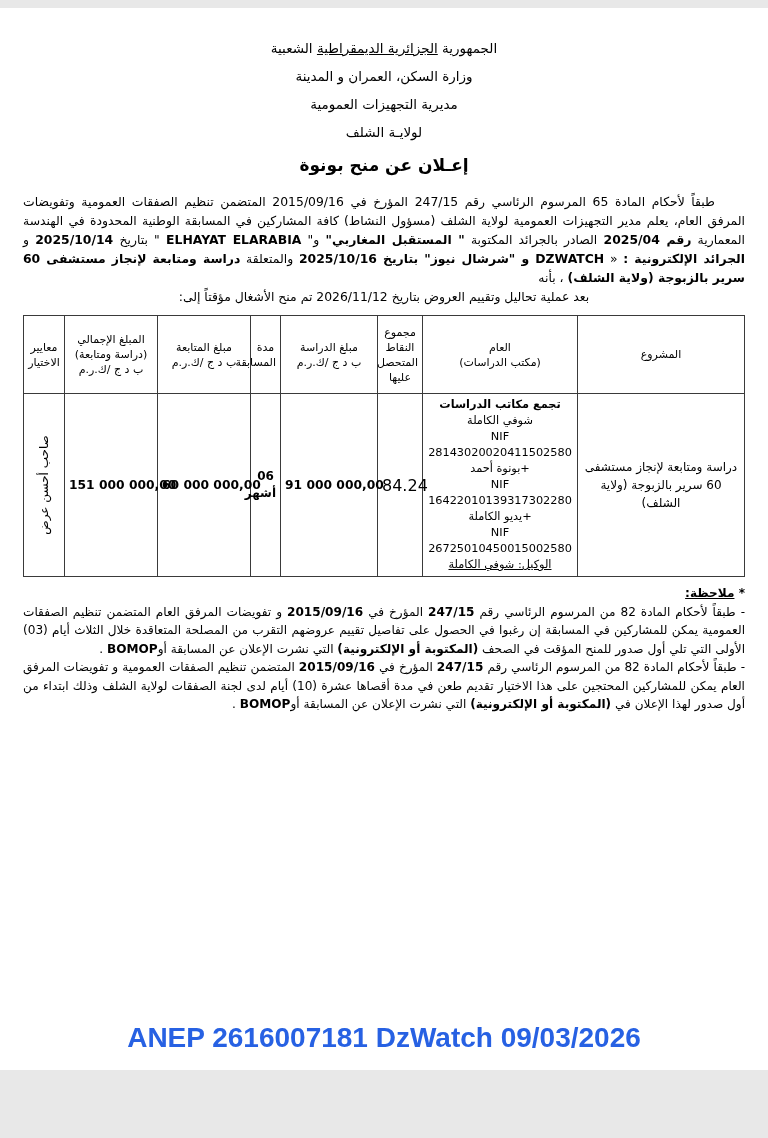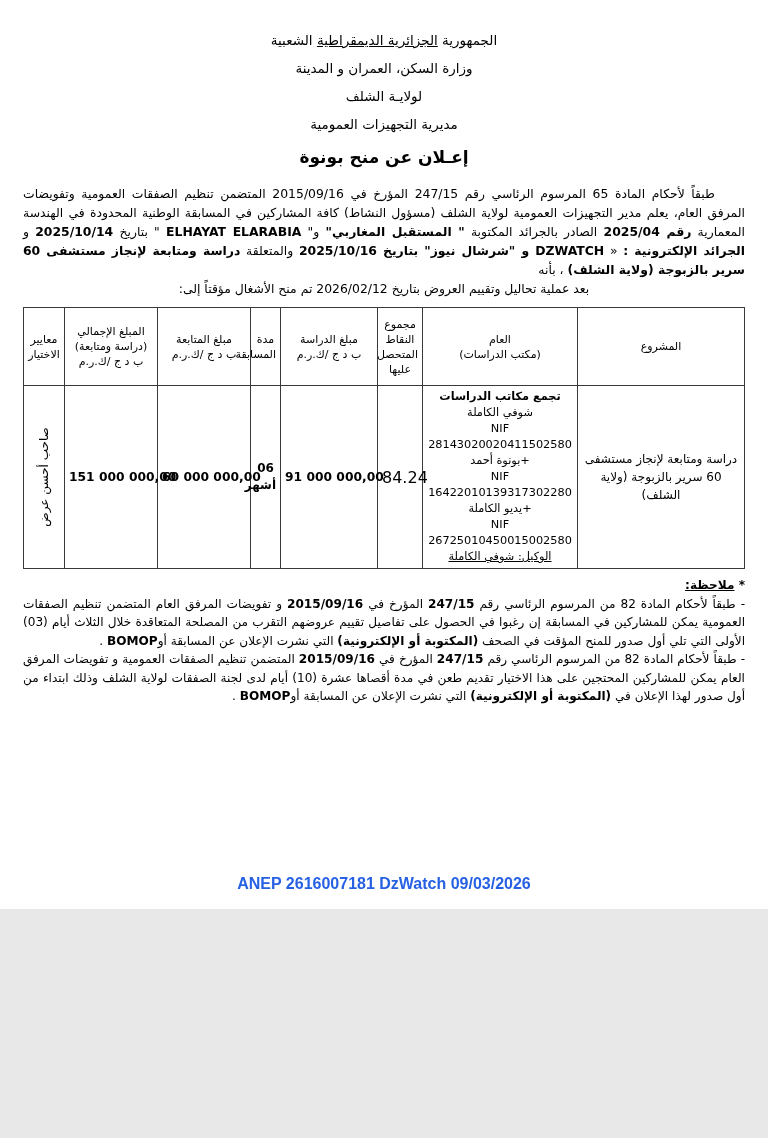--- a/index.html
+++ b/index.html
@@ -1,18 +1,18 @@
 <!DOCTYPE html>
 <html lang="ar"><head>
 <meta charset="utf-8">
 <style>
   * { margin:0; padding:0; box-sizing:border-box; }
   html,body { background:#e8e8e8; }
   .page {
-    width:768px; height:909px; margin:0 auto; background:#ffffff;
+    width:768px; height:1062px; margin:8px auto; background:#ffffff;
     position:relative; overflow:hidden; direction:rtl;
     font-family:"DejaVu Sans", sans-serif; color:#000;
   }
   .content { padding:26px 23px 0 23px; }
   .b { font-weight:bold; }
   .u { text-decoration:underline; }
 
   
   .doc-header { text-align:center; }
   .doc-header .hline { font-size:13.5px; line-height:28px; }
@@ -39,41 +39,41 @@
   .vertical-text { position:absolute; top:50%; left:50%; transform:translate(-50%,-50%) rotate(-90deg); white-space:nowrap; font-size:12px; }
 
   
   .notes { margin-top:7px; font-size:12.1px; line-height:18.5px; text-align:justify; }
   .notes-heading { font-weight:bold; }
   .signature { margin-top:13px; direction:ltr; text-align:left; padding-left:52px; font-size:13.5px; }
 
   
   .footer {
     position:absolute; left:0; bottom:16px; width:100%; text-align:center;
-    font-family:"Liberation Sans", sans-serif; font-weight:bold; font-size:16px;
+    font-family:"Liberation Sans", sans-serif; font-weight:bold; font-size:28px;
     color:#2761e3; direction:ltr;
   }
 </style>
 </head>
 <body>
 
 <div class="page">
   <div class="content">
 
     <div class="doc-header">
       <div class="hline"><span>الجمهورية </span><span class="u">الجزائرية الديمقراطية</span><span> الشعبية</span></div>
       <div class="hline"><span>وزارة السكن، العمران و المدينة</span></div>
+      <div class="hline"><span>مديرية التجهيزات العمومية</span></div>
       <div class="hline"><span>لولايـة الشلف</span></div>
-      <div class="hline"><span>مديرية التجهيزات العمومية</span></div>
       <div class="doc-title">إعـلان عن منح بونوة</div>
     </div>
 
     <div class="intro">
       <div class="para"><span>طبقاً لأحكام المادة 65 المرسوم الرئاسي رقم 247/15 المؤرخ في 2015/09/16 المتضمن تنظيم الصفقات العمومية وتفويضات المرفق العام، يعلم مدير التجهيزات العمومية لولاية الشلف (مسؤول النشاط) كافة المشاركين في المسابقة الوطنية المحدودة في الهندسة المعمارية </span><span class="b">رقم 2025/04</span><span> الصادر بالجرائد المكتوبة </span><span class="b">" المستقبل المغاربي"</span><span> و" </span><span class="b">ELHAYAT ELARABIA</span><span> " بتاريخ </span><span class="b">2025/10/14</span><span> و </span><span class="b">الجرائد الإلكترونية :</span><span> « </span><span class="b">DZWATCH</span><span class="b"> و "شرشال نيوز" بتاريخ </span><span class="b">2025/10/16</span><span> والمتعلقة </span><span class="b">دراسة ومتابعة لإنجاز مستشفى 60 سرير بالزبوجة (ولاية الشلف)</span><span> ، بأنه</span></div>
-      <div class="closing">بعد عملية تحاليل وتقييم العروض بتاريخ 2026/02/12 تم منح الأشغال مؤقتاً إلى:</div>
+      <div class="closing">بعد عملية تحاليل وتقييم العروض بتاريخ 2026/11/12 تم منح الأشغال مؤقتاً إلى:</div>
     </div>
 
     <table class="award">
       <colgroup>
         <col style="width:167px">
           <col style="width:155px">
           <col style="width:45px">
           <col style="width:97px">
         <col style="width:30px">
           <col style="width:93px">

